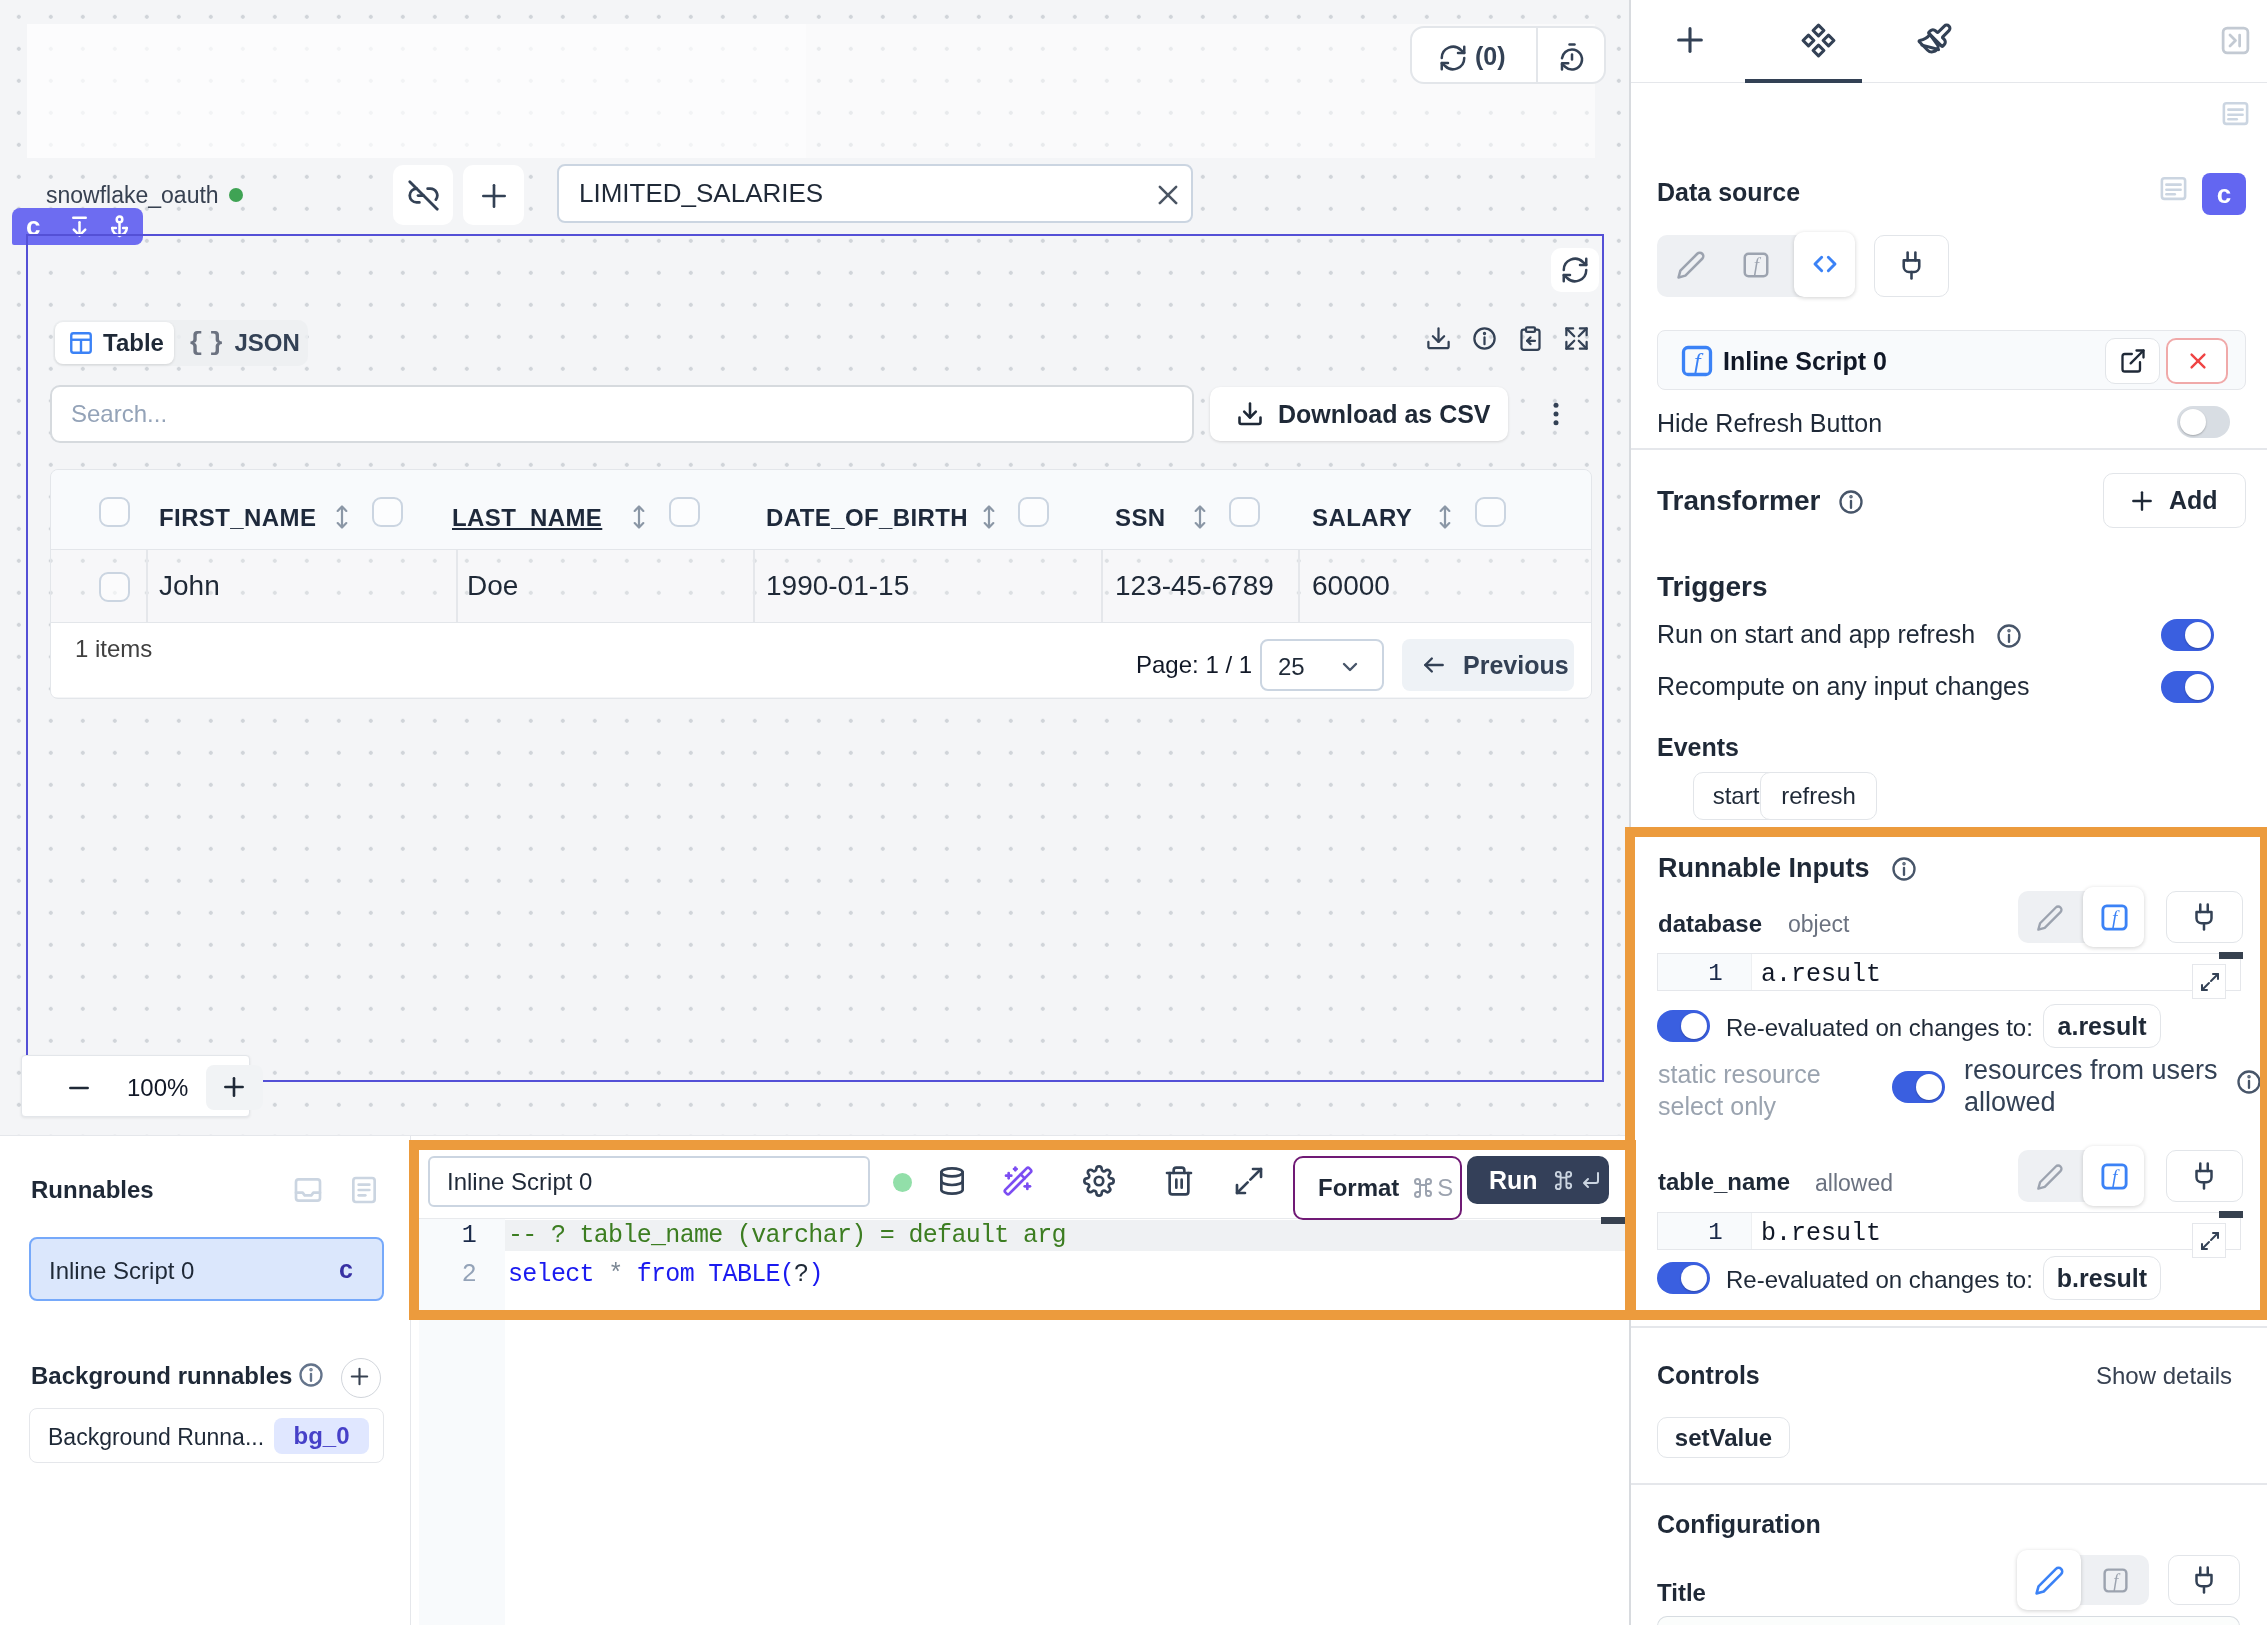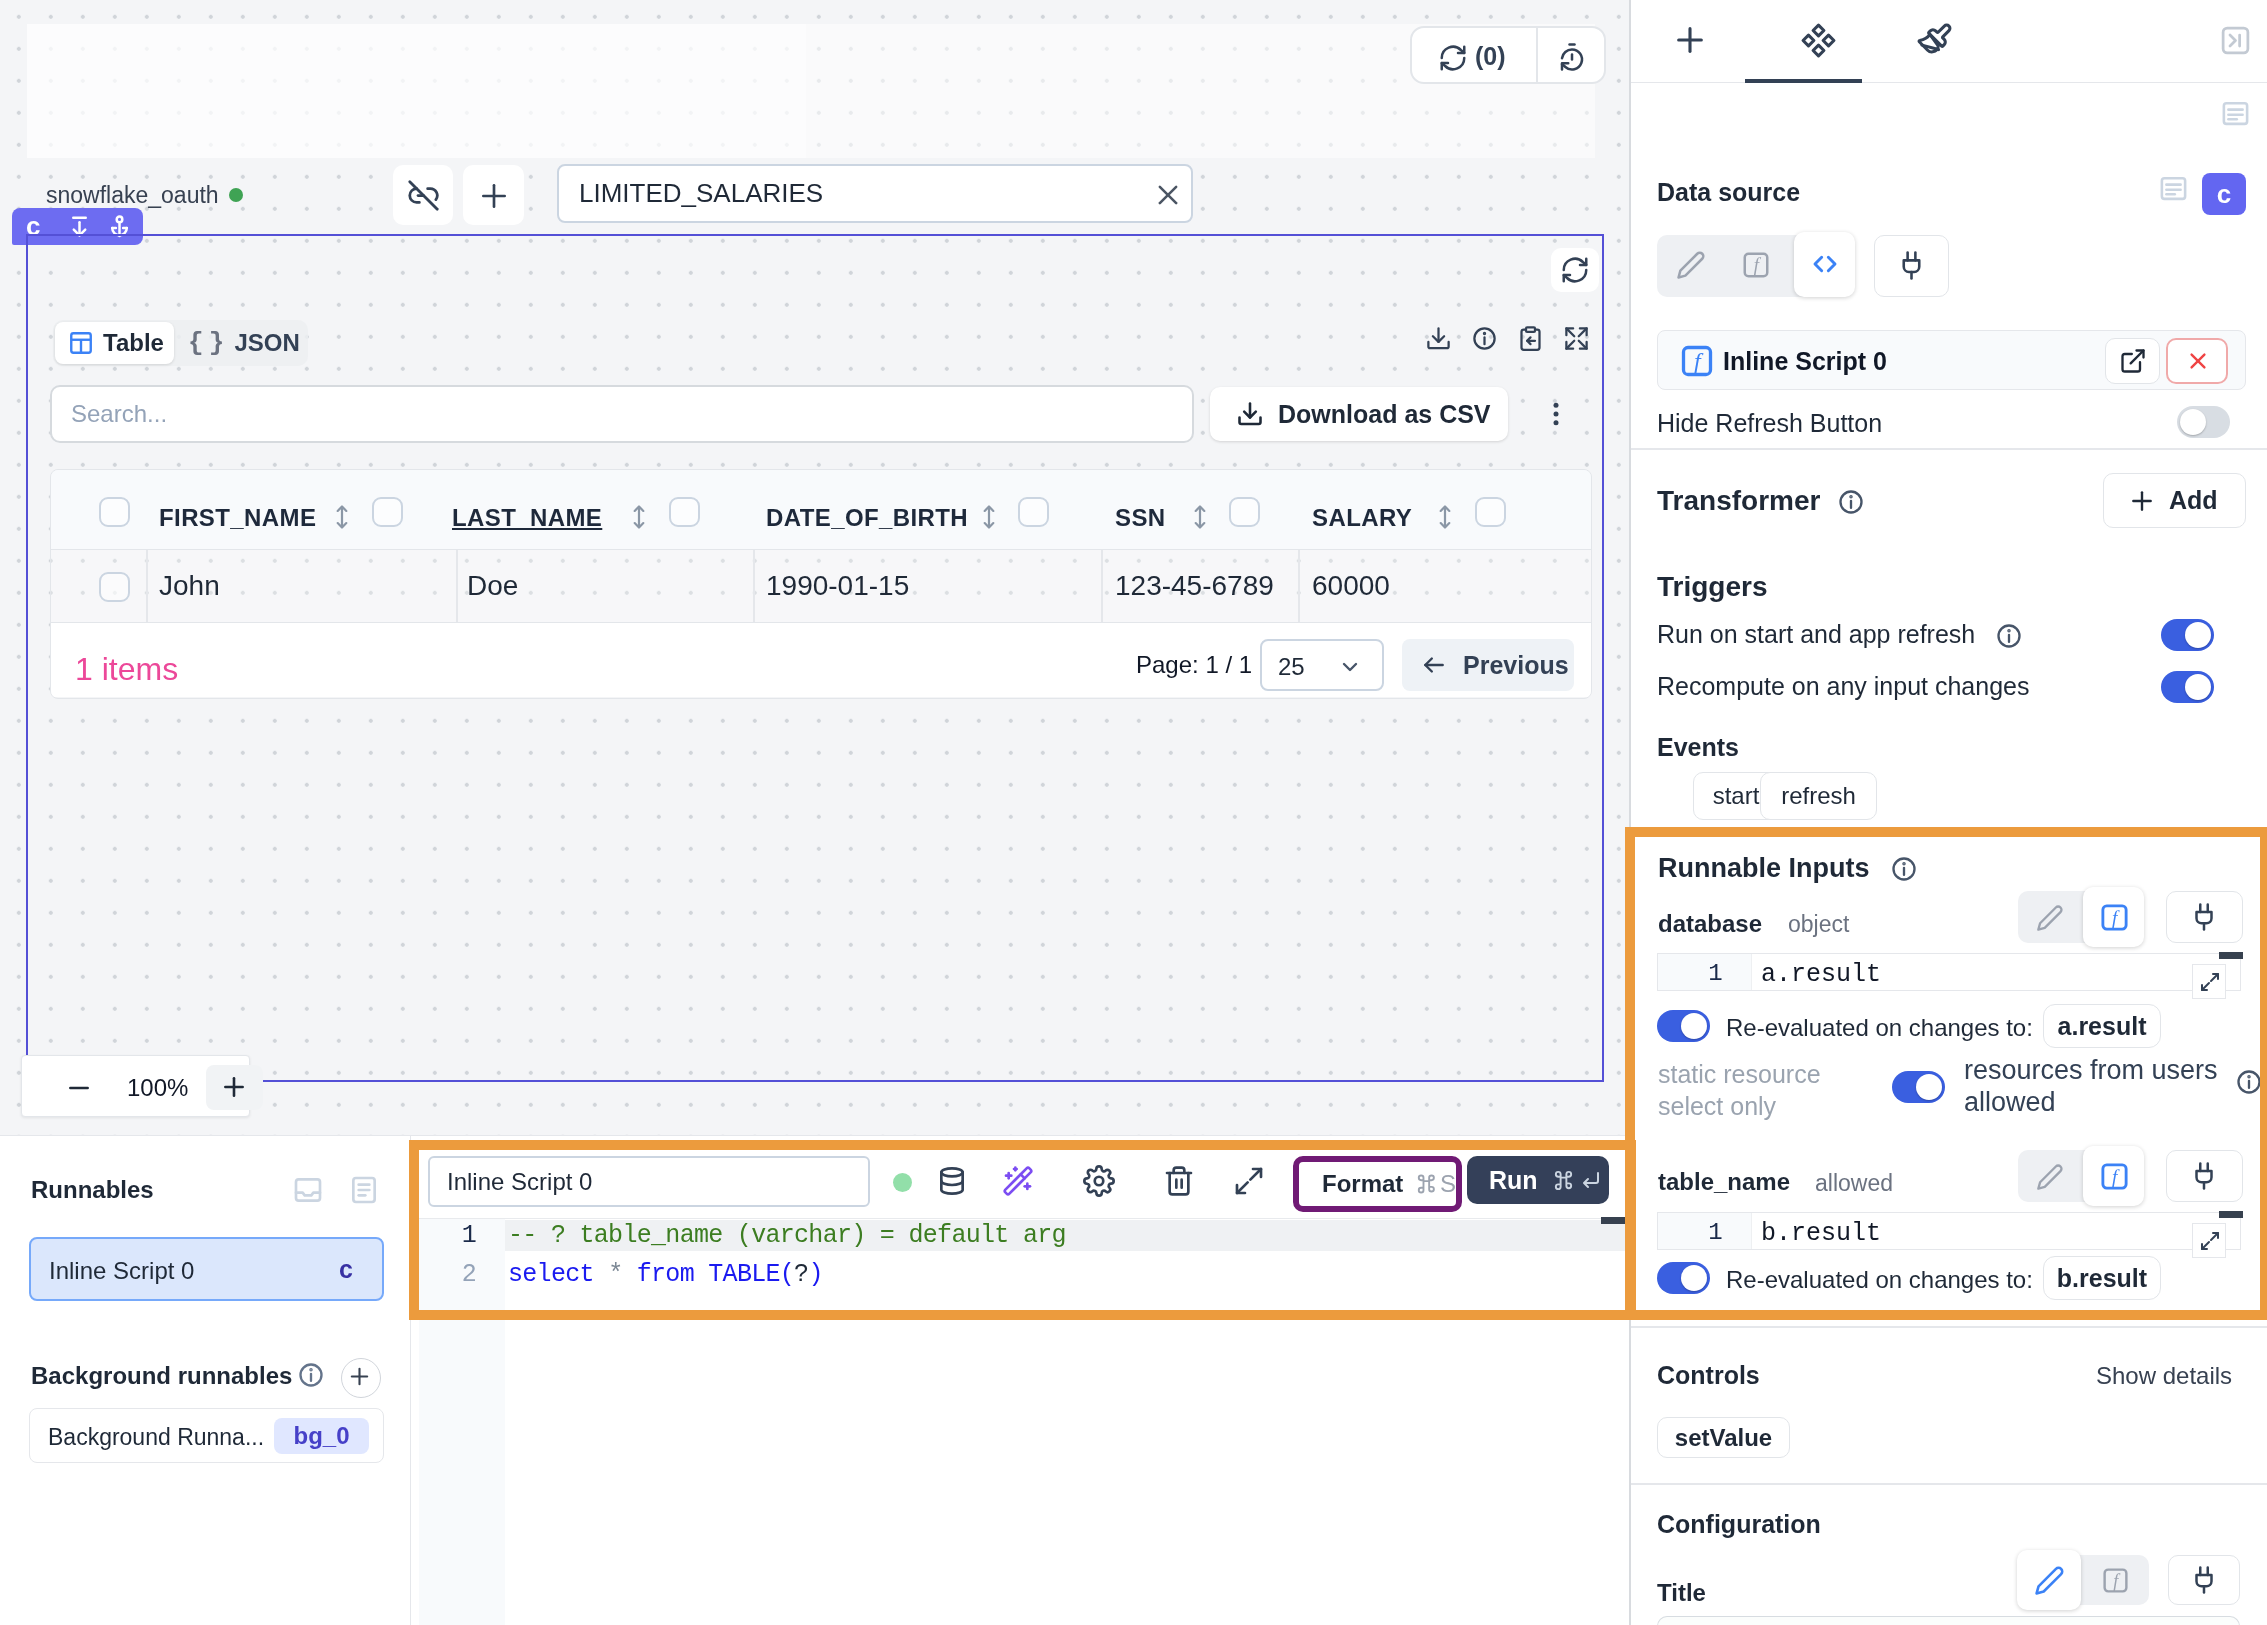--- a/index.html
+++ b/index.html
@@ -60,21 +60,21 @@
     border:2px solid #76a9fa; border-radius:8px; }
   .bgitem { left:29px; top:272px; width:355px; height:55px; background:#fff;
     border:1.5px solid #e5e7eb; border-radius:8px; }
   .bg0 { background:#e0e7ff; border-radius:8px; color:#4640c8; font-weight:700; font-size:26px; }
 
   
   #editor { left:411px; top:1135px; width:1218px; height:491px; background:#fff; border-top:1.5px solid #e5e7eb; }
   #edtoolbar { left:8px; top:15px; width:1210px; height:68px; border-bottom:1.5px solid #e8eaed; background:#fff; }
   .edinput { left:9px; top:5px; width:442px; height:51px; border:2px solid #cbd5e1; border-radius:6px;
     font-size:24px; color:#1f2937; }
-  .fmtbtn { left:874px; top:5px; width:169px; height:56px; background:#fff; border:6px solid #701a75;
+  .fmtbtn { left:874px; top:5px; width:169px; height:64px; background:#fff; border:2px solid #701a75;
     border-radius:10px; }
   .runbtn { left:1048px; top:5px; width:142px; height:48px; background:#344059; border-radius:10px; color:#fff; }
   .gutter { left:8px; top:83px; width:86px; height:408px; background:#f8fafc; }
   .curline { left:94px; top:84px; width:1124px; height:31px; background:#eff1f3; }
   .mono { font-family:"Liberation Mono", monospace; font-size:25px; letter-spacing:-0.7px; white-space:pre; }
 
   
   #rightp { left:1629px; top:0; width:639px; height:1626px; background:#fff; border-left:2px solid #d8dbdf; }
   .tabsrow { left:0; top:0; width:100%; height:83px; border-bottom:1.5px solid #e5e7eb; }
   .tabund { left:114px; top:79px; width:117px; height:4px; background:#334155; }
@@ -281,21 +281,21 @@
         <div class="colsep" style="left:1050px;"></div>
         <div class="colsep" style="left:1247px;"></div>
         <div class="pill abs" style="left:48px;top:22px;"></div>
         <div class="dcell" style="left:108px;top:20px;">John</div>
         <div class="dcell" style="left:416px;top:20px;">Doe</div>
         <div class="dcell" style="left:715px;top:20px;">1990-01-15</div>
         <div class="dcell" style="left:1064px;top:20px;">123-45-6789</div>
         <div class="dcell" style="left:1261px;top:20px;">60000</div>
       </div>
       <div class="tfoot abs">
-        <div class="abs" style="left:24px;top:28px;font-size:32px;color:#ec4899;">1 items</div>
+        <div class="abs" style="left:24px;top:12px;font-size:24px;color:#404040;">1 items</div>
         <div class="abs" style="left:1085px;top:28px;font-size:24px;color:#111827;">Page: 1 / 1</div>
         <div class="abs" style="left:1209px;top:16px;width:124px;height:52px;border:2px solid #cbd5e1;border-radius:8px;background:#fff;">
           <div class="abs" style="left:16px;top:12px;font-size:24px;color:#1f2937;">25</div>
           <svg class="abs" style="left:76px;top:14px" width="24" height="24" viewBox="0 0 24 24" fill="none" stroke="#475569" stroke-width="2.4" stroke-linecap="round" stroke-linejoin="round">
               <polyline points="6 9 12 15 18 9"></polyline>
             </svg>
         </div>
         <div class="abs flex" style="left:1351px;top:16px;width:172px;height:52px;background:#eef2f6;border-radius:8px;">
           <svg style="margin-left:19px" width="26" height="26" viewBox="0 0 24 24" fill="none" stroke="#334155" stroke-width="2.2" stroke-linecap="round" stroke-linejoin="round">
               <line x1="20" y1="12" x2="4" y2="12"></line>

